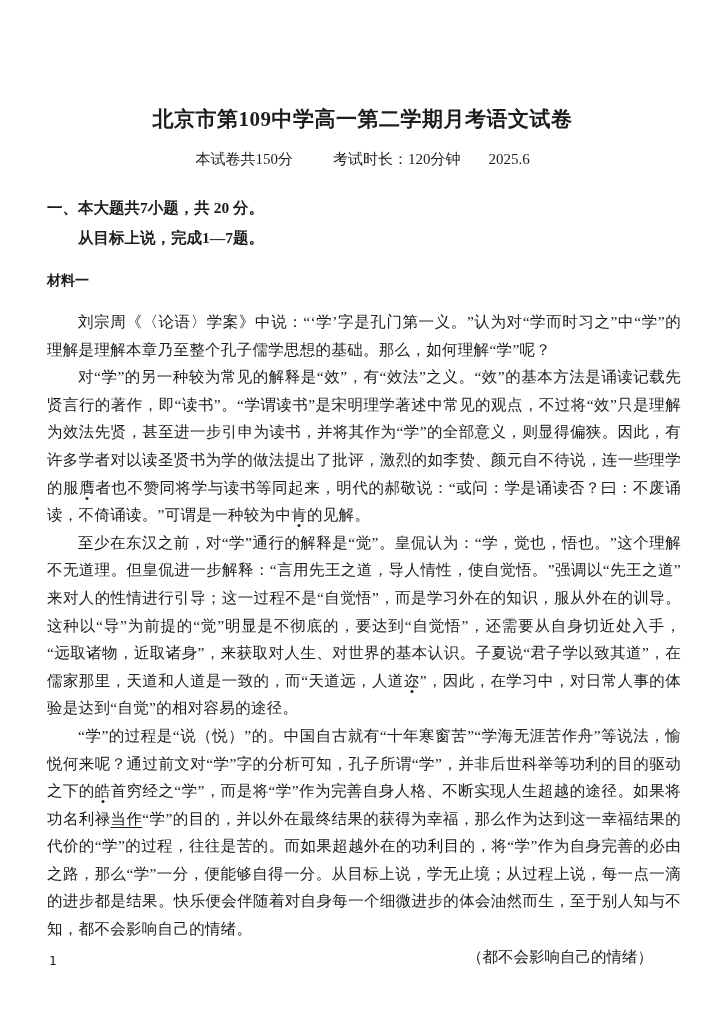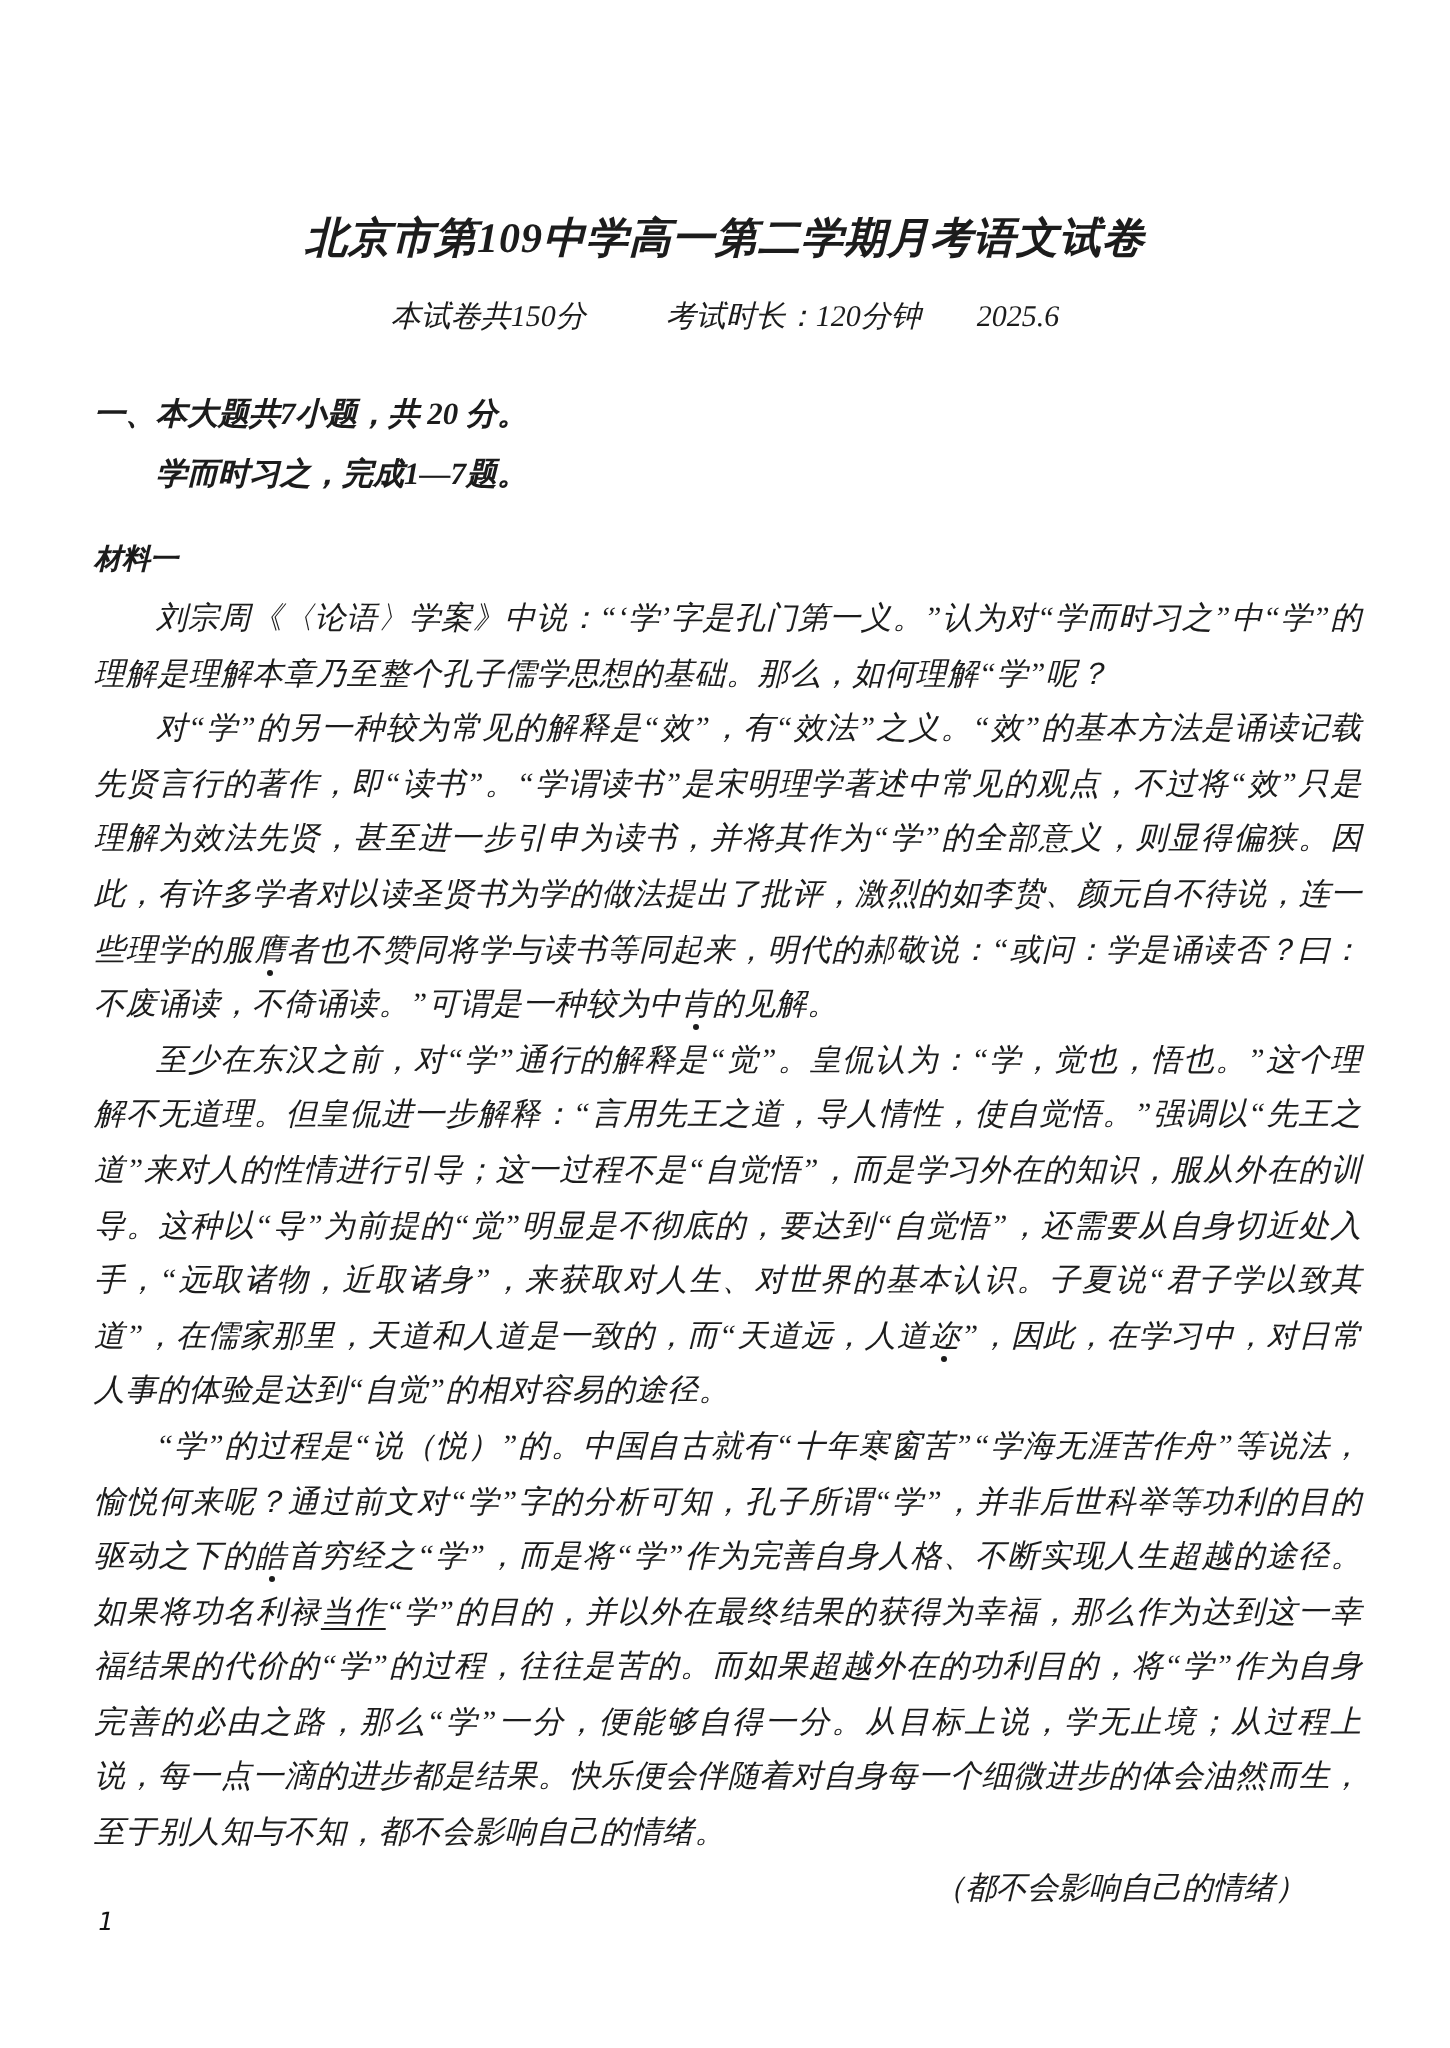--- a/index.html
+++ b/index.html
@@ -4,21 +4,21 @@
 <style>
   html, body { margin: 0; padding: 0; }
   body {
     width: 725px; height: 1024px;
     background: #ffffff;
     color: #1c1c1c;
     font-family: "Liberation Serif", serif;
     position: relative;
     overflow: hidden;
   }
-  .page { position: absolute; inset: 0; font-style: italic; }
+  .page { position: absolute; inset: 0; }
 
   .title {
     margin: 104px 20px 0;
     text-align: center;
     font-size: 21px;
     font-weight: 700;
     letter-spacing: 0.5px;
     line-height: 30px;
   }
   .meta {
@@ -46,21 +46,21 @@
     text-indent: 2em;
   }
   .material-title {
     margin-top: 21px;
     text-align: left;
     font-size: 14px;
     font-weight: 700;
     line-height: 22px;
   }
 
-  #paragraphs { margin-top: 4px; }
+  #paragraphs { margin-top: 16px; }
   .body-para {
     margin: 0;
     font-size: 15.5px;
     line-height: 27.6px;
     letter-spacing: 0.3px;
     text-align: justify;
     text-indent: 2em;
     word-break: break-all;
   }
   .emph-dot { position: relative; }
@@ -98,21 +98,21 @@
 <div class="page">
 
   <h1 class="title">北京市第109中学高一第二学期月考语文试卷</h1>
 
   <div class="meta">
     <span class="m-score">本试卷共150分</span><span class="m-duration">考试时长：120分钟</span><span class="m-date">2025.6</span>
   </div>
 
   <div class="content">
     <div class="section-heading">一、本大题共7小题，共 20 分。</div>
-    <div class="instruction">学而时习之，完成1—7题。</div>
+    <div class="instruction">从目标上说，完成1—7题。</div>
     <div class="material-title">材料一</div>
 
     <div id="paragraphs">
         <p class="body-para">刘宗周《〈论语〉学案》中说：“‘学’字是孔门第一义。”认为对“学而时习之”中“学”的理解是理解本章乃至整个孔子儒学思想的基础。那么，如何理解“学”呢？</p>
         <p class="body-para">对“学”的另一种较为常见的解释是“效”，有“效法”之义。“效”的基本方法是诵读记载先贤言行的著作，即“读书”。“学谓读书”是宋明理学著述中常见的观点，不过将“效”只是理解为效法先贤，甚至进一步引申为读书，并将其作为“学”的全部意义，则显得偏狭。因此，有许多学者对以读圣贤书为学的做法提出了批评，激烈的如李贽、颜元自不待说，连一些理学的服<span class="emph-dot">膺</span>者也不赞同将学与读书等同起来，明代的郝敬说：“或问：学是诵读否？曰：不废诵读，不倚诵读。”可谓是一种较为中<span class="emph-dot">肯</span>的见解。</p>
         <p class="body-para">至少在东汉之前，对“学”通行的解释是“觉”。皇侃认为：“学，觉也，悟也。”这个理解不无道理。但皇侃进一步解释：“言用先王之道，导人情性，使自觉悟。”强调以“先王之道”来对人的性情进行引导；这一过程不是“自觉悟”，而是学习外在的知识，服从外在的训导。这种以“导”为前提的“觉”明显是不彻底的，要达到“自觉悟”，还需要从自身切近处入手，“远取诸物，近取诸身”，来获取对人生、对世界的基本认识。子夏说“君子学以致其道”，在儒家那里，天道和人道是一致的，而“天道远，人道<span class="emph-dot">迩</span>”，因此，在学习中，对日常人事的体验是达到“自觉”的相对容易的途径。</p>
         <p class="body-para">“学”的过程是“说（悦）”的。中国自古就有“十年寒窗苦”“学海无涯苦作舟”等说法，愉悦何来呢？通过前文对“学”字的分析可知，孔子所谓“学”，并非后世科举等功利的目的驱动之下的<span class="emph-dot">皓</span>首穷经之“学”，而是将“学”作为完善自身人格、不断实现人生超越的途径。如果将功名利禄<span class="emph-underline">当作</span>“学”的目的，并以外在最终结果的获得为幸福，那么作为达到这一幸福结果的代价的“学”的过程，往往是苦的。而如果超越外在的功利目的，将“学”作为自身完善的必由之路，那么“学”一分，便能够自得一分。从目标上说，学无止境；从过程上说，每一点一滴的进步都是结果。快乐便会伴随着对自身每一个细微进步的体会油然而生，至于别人知与不知，都不会影响自己的情绪。</p>
       </div>
 
     <div class="attribution">（都不会影响自己的情绪）</div>

